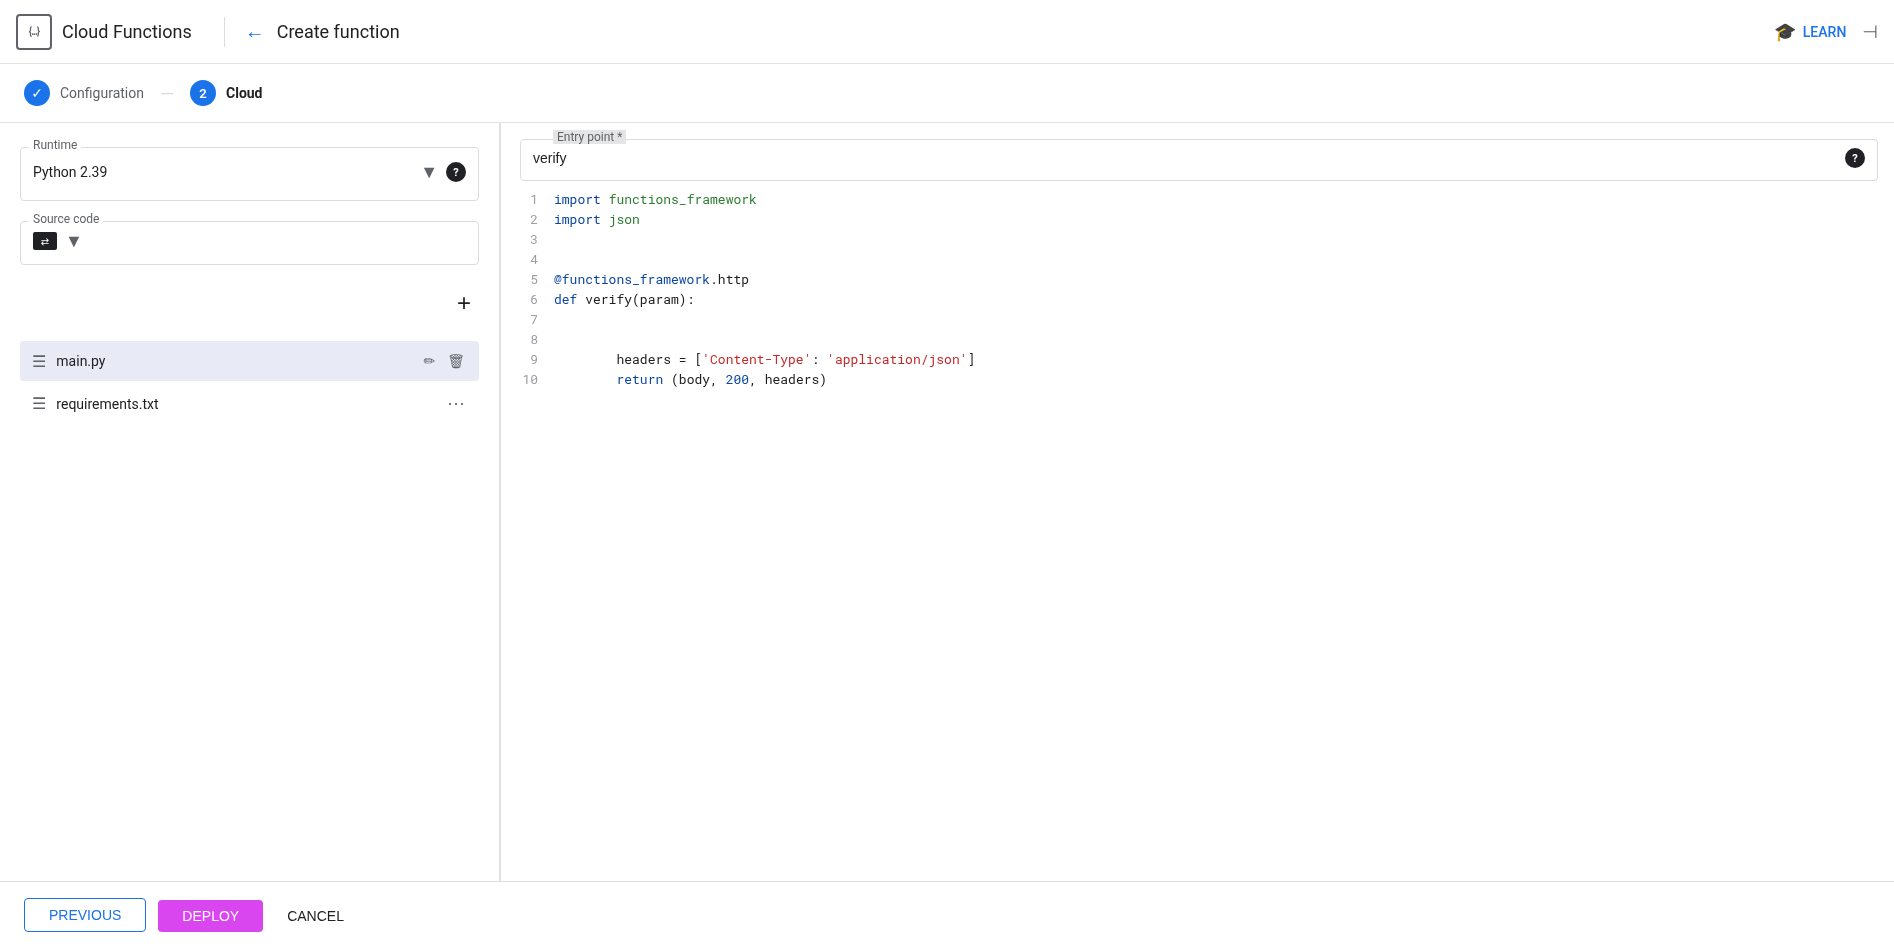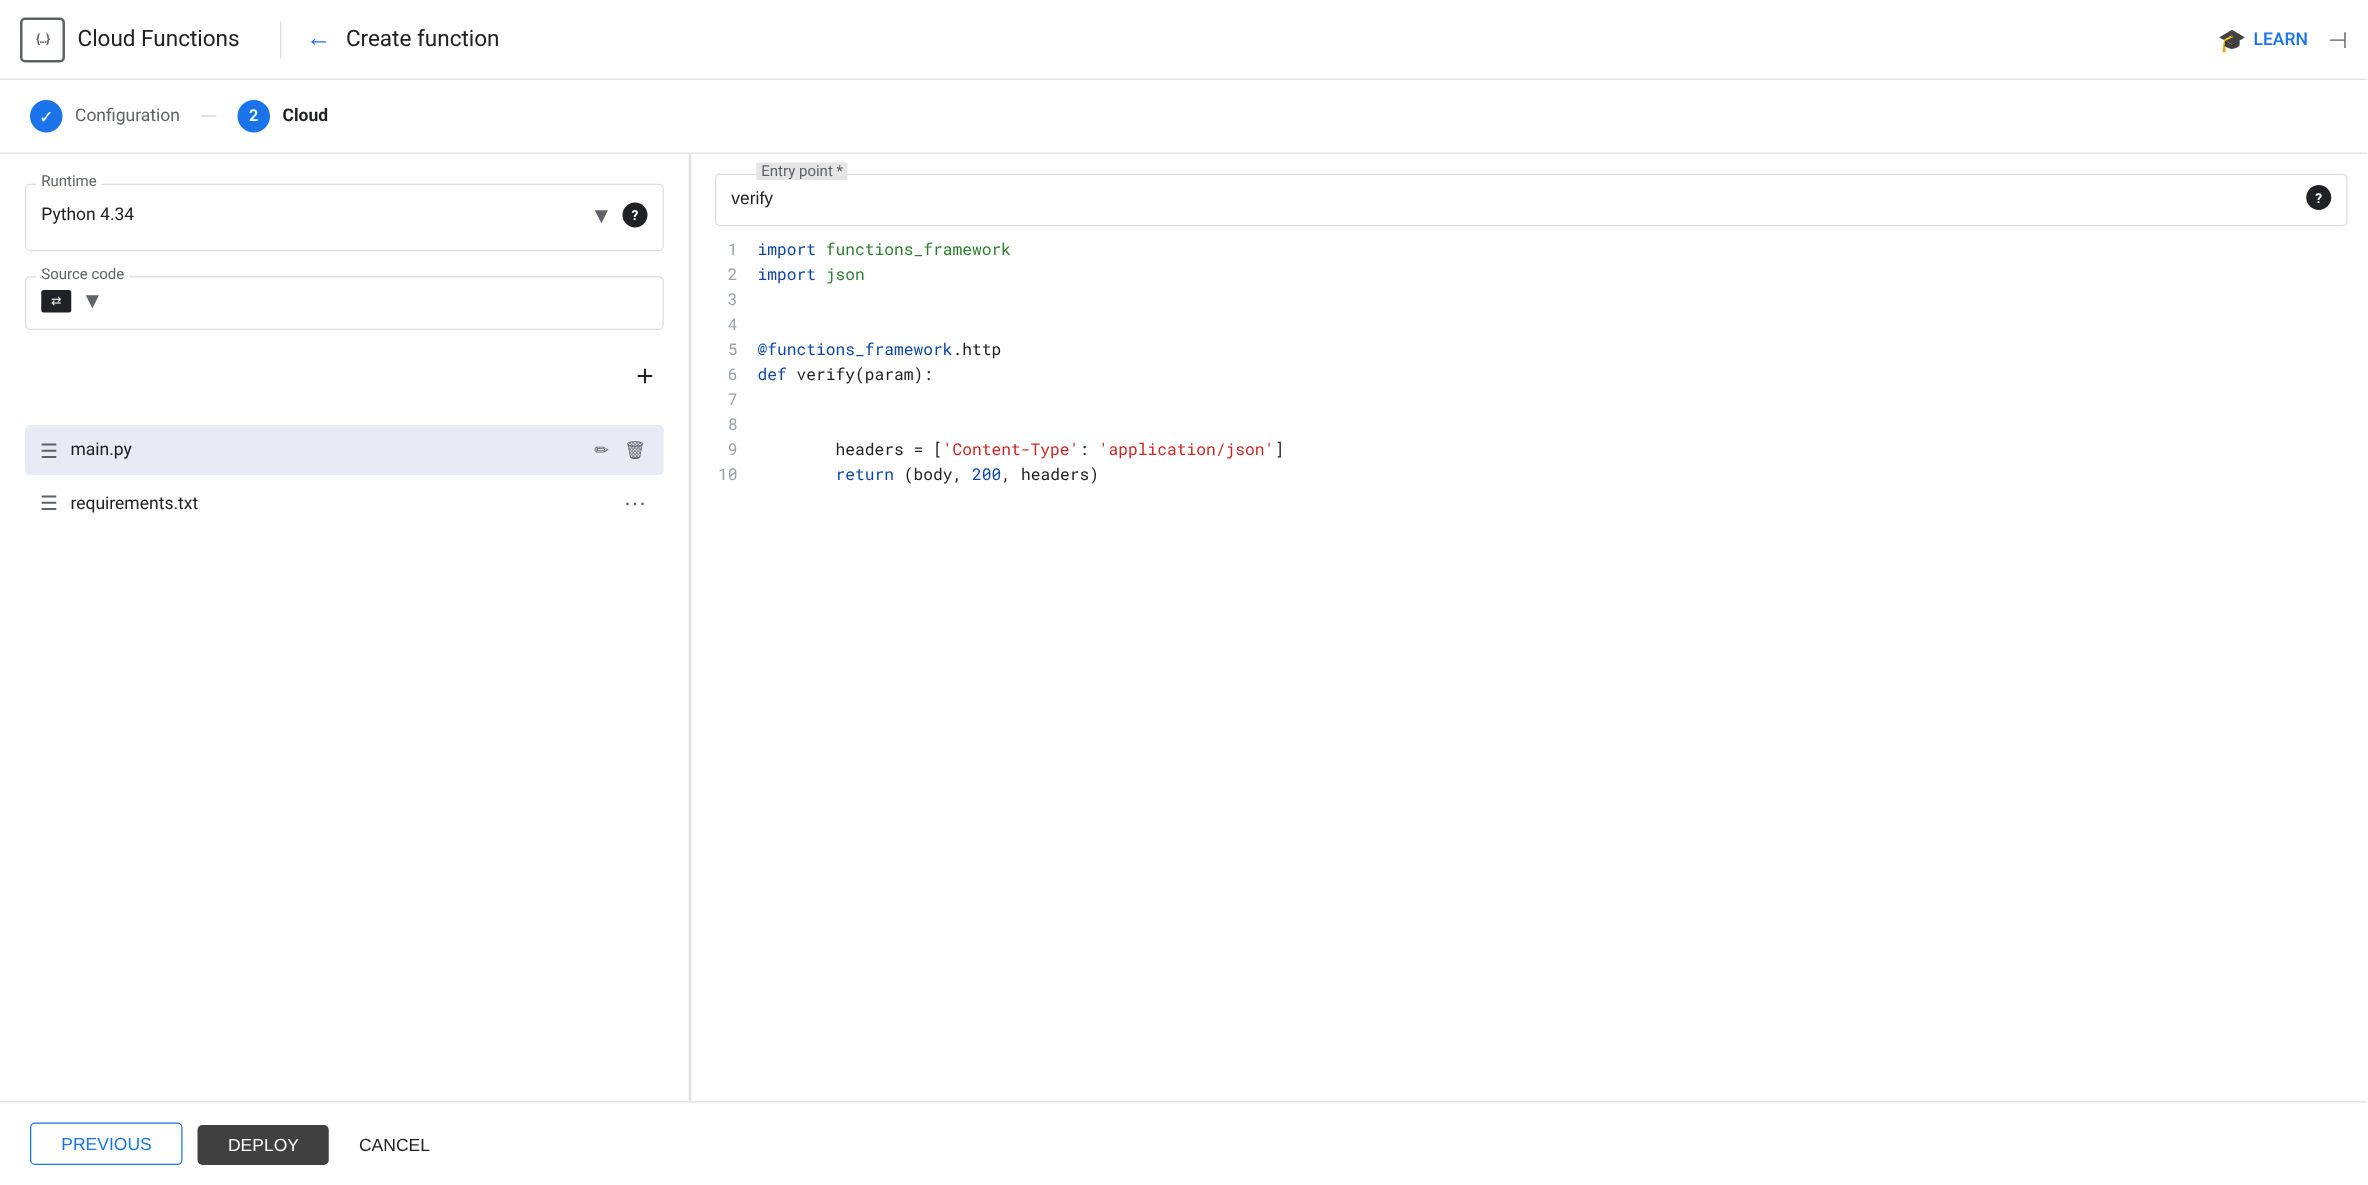--- a/index.html
+++ b/index.html
@@ -57,21 +57,21 @@
     }
     .step-label-active { font-size: 14px; font-weight: 700; color: #202124; }
 
     
     .main-content {
       display: flex; flex: 1; overflow: hidden;
     }
 
     
     .left-panel {
-      width: 552px; flex-shrink: 0; padding: 24px 20px; border-right: 1px solid #e0e0e0;
+      width: 500px; flex-shrink: 0; padding: 24px 20px; border-right: 1px solid #e0e0e0;
       display: flex; flex-direction: column; gap: 20px; overflow-y: auto;
     }
 
     
     .fieldset-group {
       border: 1px solid #dadce0; border-radius: 4px; padding: 0 12px 12px 12px; position: relative;
     }
     .fieldset-legend {
       position: absolute; top: -10px; left: 8px; background: #fff;
       padding: 0 4px; font-size: 12px; color: #5f6368;
@@ -184,21 +184,21 @@
     
     .footer {
       display: flex; align-items: flex-end; gap: 12px; padding: 16px 24px;
       border-top: 1px solid #e0e0e0; background: #fff; flex-shrink: 0;
     }
     .btn-previous {
       border: 1px solid #1a73e8; background: #fff; color: #1a73e8;
       padding: 8px 24px; border-radius: 4px; cursor: pointer; font-size: 14px; font-weight: 500;
     }
     .btn-deploy {
-      border: none; background: #404040; color: #fff;
+      border: none; background: #d946ef; color: #fff;
       padding: 8px 24px; border-radius: 4px; cursor: pointer; font-size: 14px; font-weight: 500;
     }
     .btn-cancel {
       background: none; border: none; color: #202124; cursor: pointer;
       font-size: 14px; font-weight: 500; padding: 8px 12px;
     }
   </style>
 </head>
 <body>
 
@@ -240,21 +240,21 @@
   </div>
 </div>
 
 <div class="main-content">
 
   <div class="left-panel">
 
     <div class="fieldset-group">
       <span class="fieldset-legend">Runtime</span>
       <div class="fieldset-content">
-        <span class="select-value">Python 4.34</span>
+        <span class="select-value">Python 2.39</span>
         <span class="select-arrow">▼</span>
         <div class="help-icon">?</div>
       </div>
     </div>
 
     <div class="source-fieldset">
       <span class="source-legend">Source code</span>
       <div class="source-content">
         <div class="source-icon">
           <span class="source-icon-inner">⇄</span>

